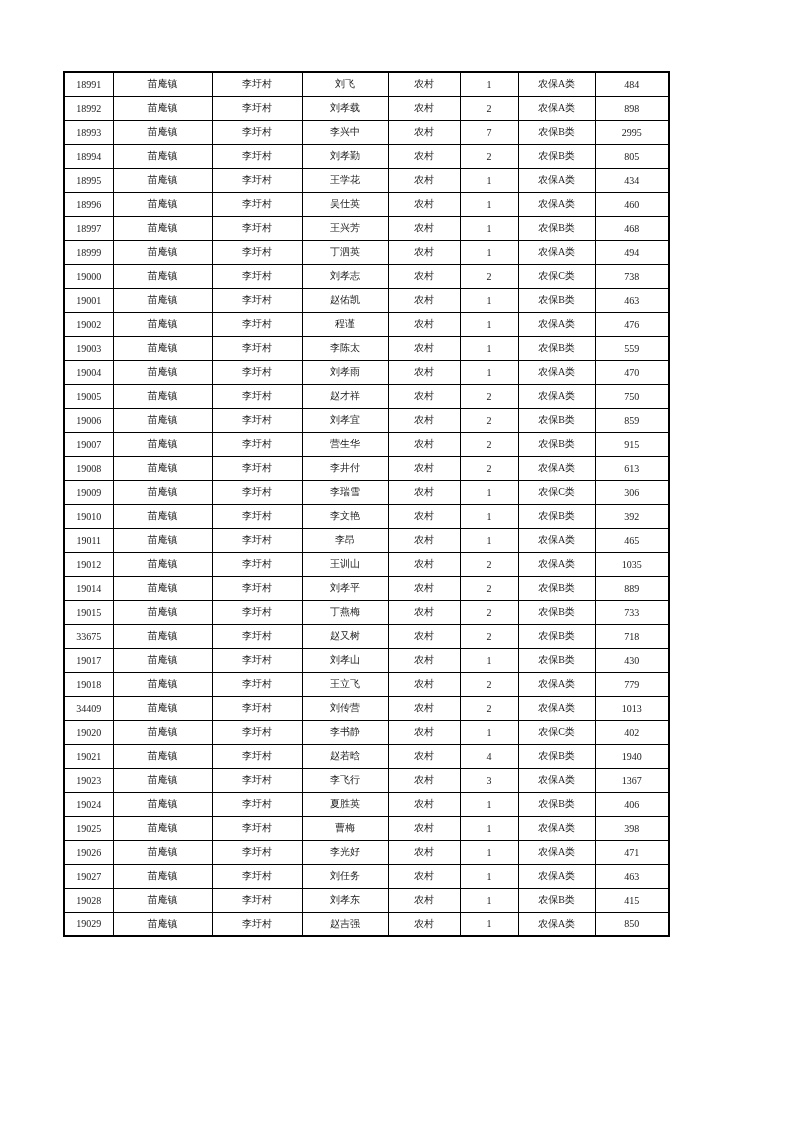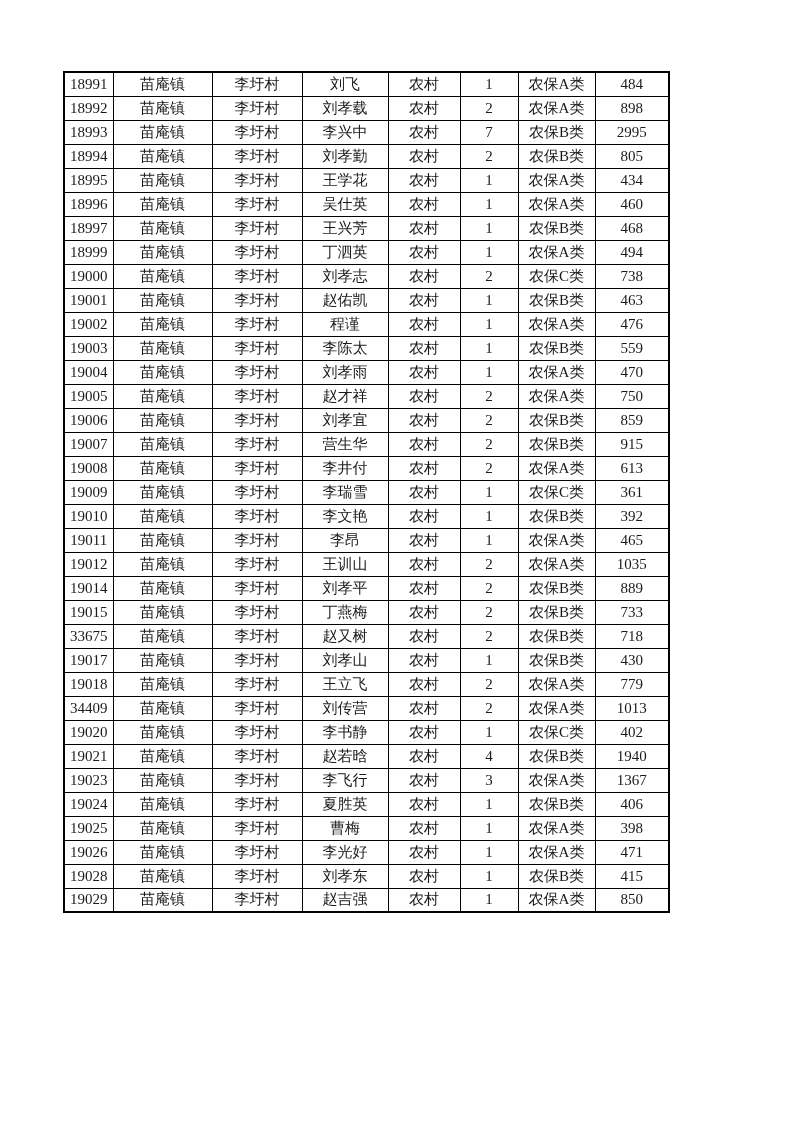--- a/index.html
+++ b/index.html
@@ -14,21 +14,21 @@
   }
   table.register {
     position: absolute;
     left: 63px;
     top: 71px;
     width: 605px;
     border-collapse: collapse;
     table-layout: fixed;
     border: 2px solid #000000;
     font-family: "Liberation Serif", "DejaVu Serif", serif;
-    font-size: 15px;
+    font-size: 10px;
     color: #1a1a1a;
   }
   table.register td {
     border: 1px solid #000000;
     height: 24px;
     text-align: center;
     vertical-align: middle;
     white-space: nowrap;
     overflow: hidden;
     padding: 0 2px;
@@ -230,21 +230,21 @@
           <td>613</td>
         </tr>
         <tr>
           <td>19009</td>
           <td>苗庵镇</td>
           <td>李圩村</td>
           <td>李瑞雪</td>
           <td>农村</td>
           <td>1</td>
           <td>农保C类</td>
-          <td>361</td>
+          <td>306</td>
         </tr>
         <tr>
           <td>19010</td>
           <td>苗庵镇</td>
           <td>李圩村</td>
           <td>李文艳</td>
           <td>农村</td>
           <td>1</td>
           <td>农保B类</td>
           <td>392</td>
@@ -381,20 +381,30 @@
         </tr>
         <tr>
           <td>19026</td>
           <td>苗庵镇</td>
           <td>李圩村</td>
           <td>李光好</td>
           <td>农村</td>
           <td>1</td>
           <td>农保A类</td>
           <td>471</td>
+        </tr>
+        <tr>
+          <td>19027</td>
+          <td>苗庵镇</td>
+          <td>李圩村</td>
+          <td>刘任务</td>
+          <td>农村</td>
+          <td>1</td>
+          <td>农保A类</td>
+          <td>463</td>
         </tr>
         <tr>
           <td>19028</td>
           <td>苗庵镇</td>
           <td>李圩村</td>
           <td>刘孝东</td>
           <td>农村</td>
           <td>1</td>
           <td>农保B类</td>
           <td>415</td>

